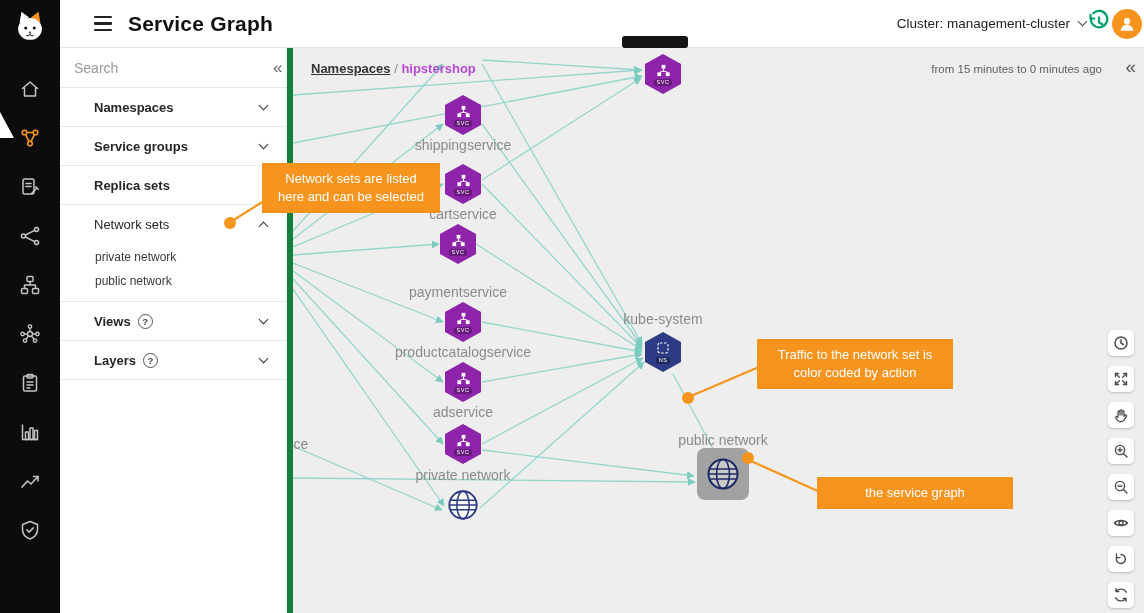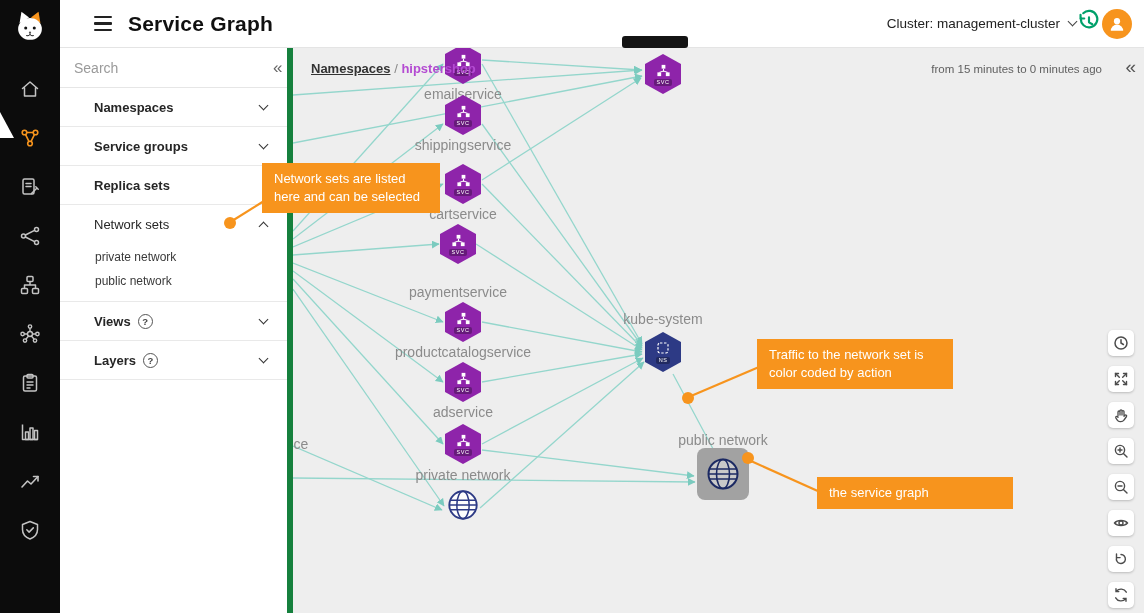--- a/index.html
+++ b/index.html
@@ -12,21 +12,21 @@
   .rail-items{position:absolute;top:64px;left:0;width:60px;display:flex;flex-direction:column}
   .rail-btn{height:49px;display:flex;align-items:center;justify-content:center;color:#c4c4c4;cursor:pointer}
   .rail-btn.active{color:#f7941d}
   .wedge{position:absolute;left:0;top:112px}
 
   
   .topbar{position:absolute;left:60px;top:0;width:1084px;height:48px;background:#fff;border-bottom:1px solid #e4e4e4;display:flex;align-items:center;z-index:5}
   .burger{margin-left:34px;display:flex;flex-direction:column;gap:4px;cursor:pointer}
   .burger span{display:block;width:18px;height:2.4px;background:#222;border-radius:1px}
   .tb-title{margin-left:16px;font-size:21px;font-weight:700;color:#101010;letter-spacing:.2px}
-  .tb-right{margin-left:auto;display:flex;align-items:center;gap:0;padding-right:12px}
+  .tb-right{margin-left:auto;display:flex;align-items:center;gap:0;padding-right:2px}
   .cluster{display:flex;align-items:center;gap:9px;font-size:13.5px;color:#222;font-weight:500;cursor:pointer}
   .chev{width:7px;height:7px;border-right:1.8px solid #444;border-bottom:1.8px solid #444;transform:rotate(45deg);margin-top:-4px}
   .avatar{width:30px;height:30px;border-radius:50%;background:#f7941d;display:flex;align-items:center;justify-content:center;cursor:pointer}
 
   
   .panel{position:absolute;left:60px;top:48px;width:233px;height:565px;background:#fff;border-right:6px solid #15803d;z-index:4}
   .search-row{height:40px;display:flex;align-items:center;padding:0 14px;border-bottom:1px solid #e6e6e6;gap:9px}
   .search-row input{flex:1;border:none;outline:none;font-size:14px;color:#333;background:transparent;font-family:"Liberation Sans",sans-serif}
   .search-row input::placeholder{color:#9a9a9a}
   .pcollapse{font-size:17px;color:#666;cursor:pointer;line-height:1}
@@ -57,21 +57,21 @@
   .glabel{position:absolute;font-size:14px;color:#8b8b8b;white-space:nowrap;z-index:2;transform:translateX(-50%)}
   .globe{position:absolute;z-index:2;cursor:pointer}
   .pubbox{position:absolute;left:404px;top:400px;width:52px;height:52px;background:#a2a2a2;border-radius:8px;display:flex;align-items:center;justify-content:center;z-index:2;cursor:pointer}
 
   
   .rtool{position:absolute;right:10px;top:282px;display:flex;flex-direction:column;gap:10px;z-index:3}
   .tbtn{width:26px;height:26px;background:#fff;border-radius:5px;box-shadow:0 1px 2.5px rgba(0,0,0,.22);display:flex;align-items:center;justify-content:center;color:#4c4c4c;cursor:pointer}
 
   
   .overlay{position:absolute;left:0;top:0;z-index:40;pointer-events:none}
-  .callout{position:absolute;background:#f7941d;color:#fff;font-size:13px;line-height:18px;font-weight:500;padding:7px 12px;z-index:41}
+  .callout{position:absolute;background:#f7941d;color:#fff;font-size:13px;line-height:18px;font-weight:500;text-align:center;padding:7px 12px;z-index:41}
   .ptip{position:absolute;left:622px;top:36px;width:66px;height:12px;background:#141414;border-radius:3px;z-index:7}
 </style>
 </head>
 <body>
 
 <div id="app">
 
   <div class="rail">
     <div class="logo">
       <svg width="38" height="38" viewBox="0 0 40 40">
@@ -283,32 +283,20 @@
         <path d="M189,334 L349,306" marker-end="url(#arr)"></path>
         <path d="M189,396 L350,310" marker-end="url(#arr)"></path>
         <path d="M187,460 L351,314" marker-end="url(#arr)"></path>
         <path d="M189,12 L348,22" marker-end="url(#arr)"></path>
         <path d="M189,132 L348,30" marker-end="url(#arr)"></path>
         <path d="M380,326 L426,412" marker-end="url(#arr)"></path>
         <path d="M189,402 L401,428" marker-end="url(#arr)"></path>
       </g>
     </svg>
 
-    <div class="node" style="left:110px;top:-4px">
-      <div class="hex purple">
-          <svg width="15" height="15" viewBox="0 0 16 16">
-            <rect x="6" y="2" width="4" height="4" fill="#fff"></rect>
-            <rect x="1.5" y="10" width="4" height="4" fill="#fff"></rect>
-            <rect x="10.5" y="10" width="4" height="4" fill="#fff"></rect>
-            <path d="M8 6 V8.5 M8 8.5 L3.5 10 M8 8.5 L12.5 10" stroke="#fff" stroke-width="1.1" fill="none"></path>
-          </svg>
-          <span class="badge">SVC</span>
-        </div>
-      <div class="nlabel">emailservice</div>
-    </div>
     <div class="node" style="left:110px;top:47px">
       <div class="hex purple">
           <svg width="15" height="15" viewBox="0 0 16 16">
             <rect x="6" y="2" width="4" height="4" fill="#fff"></rect>
             <rect x="1.5" y="10" width="4" height="4" fill="#fff"></rect>
             <rect x="10.5" y="10" width="4" height="4" fill="#fff"></rect>
             <path d="M8 6 V8.5 M8 8.5 L3.5 10 M8 8.5 L12.5 10" stroke="#fff" stroke-width="1.1" fill="none"></path>
           </svg>
           <span class="badge">SVC</span>
         </div>

